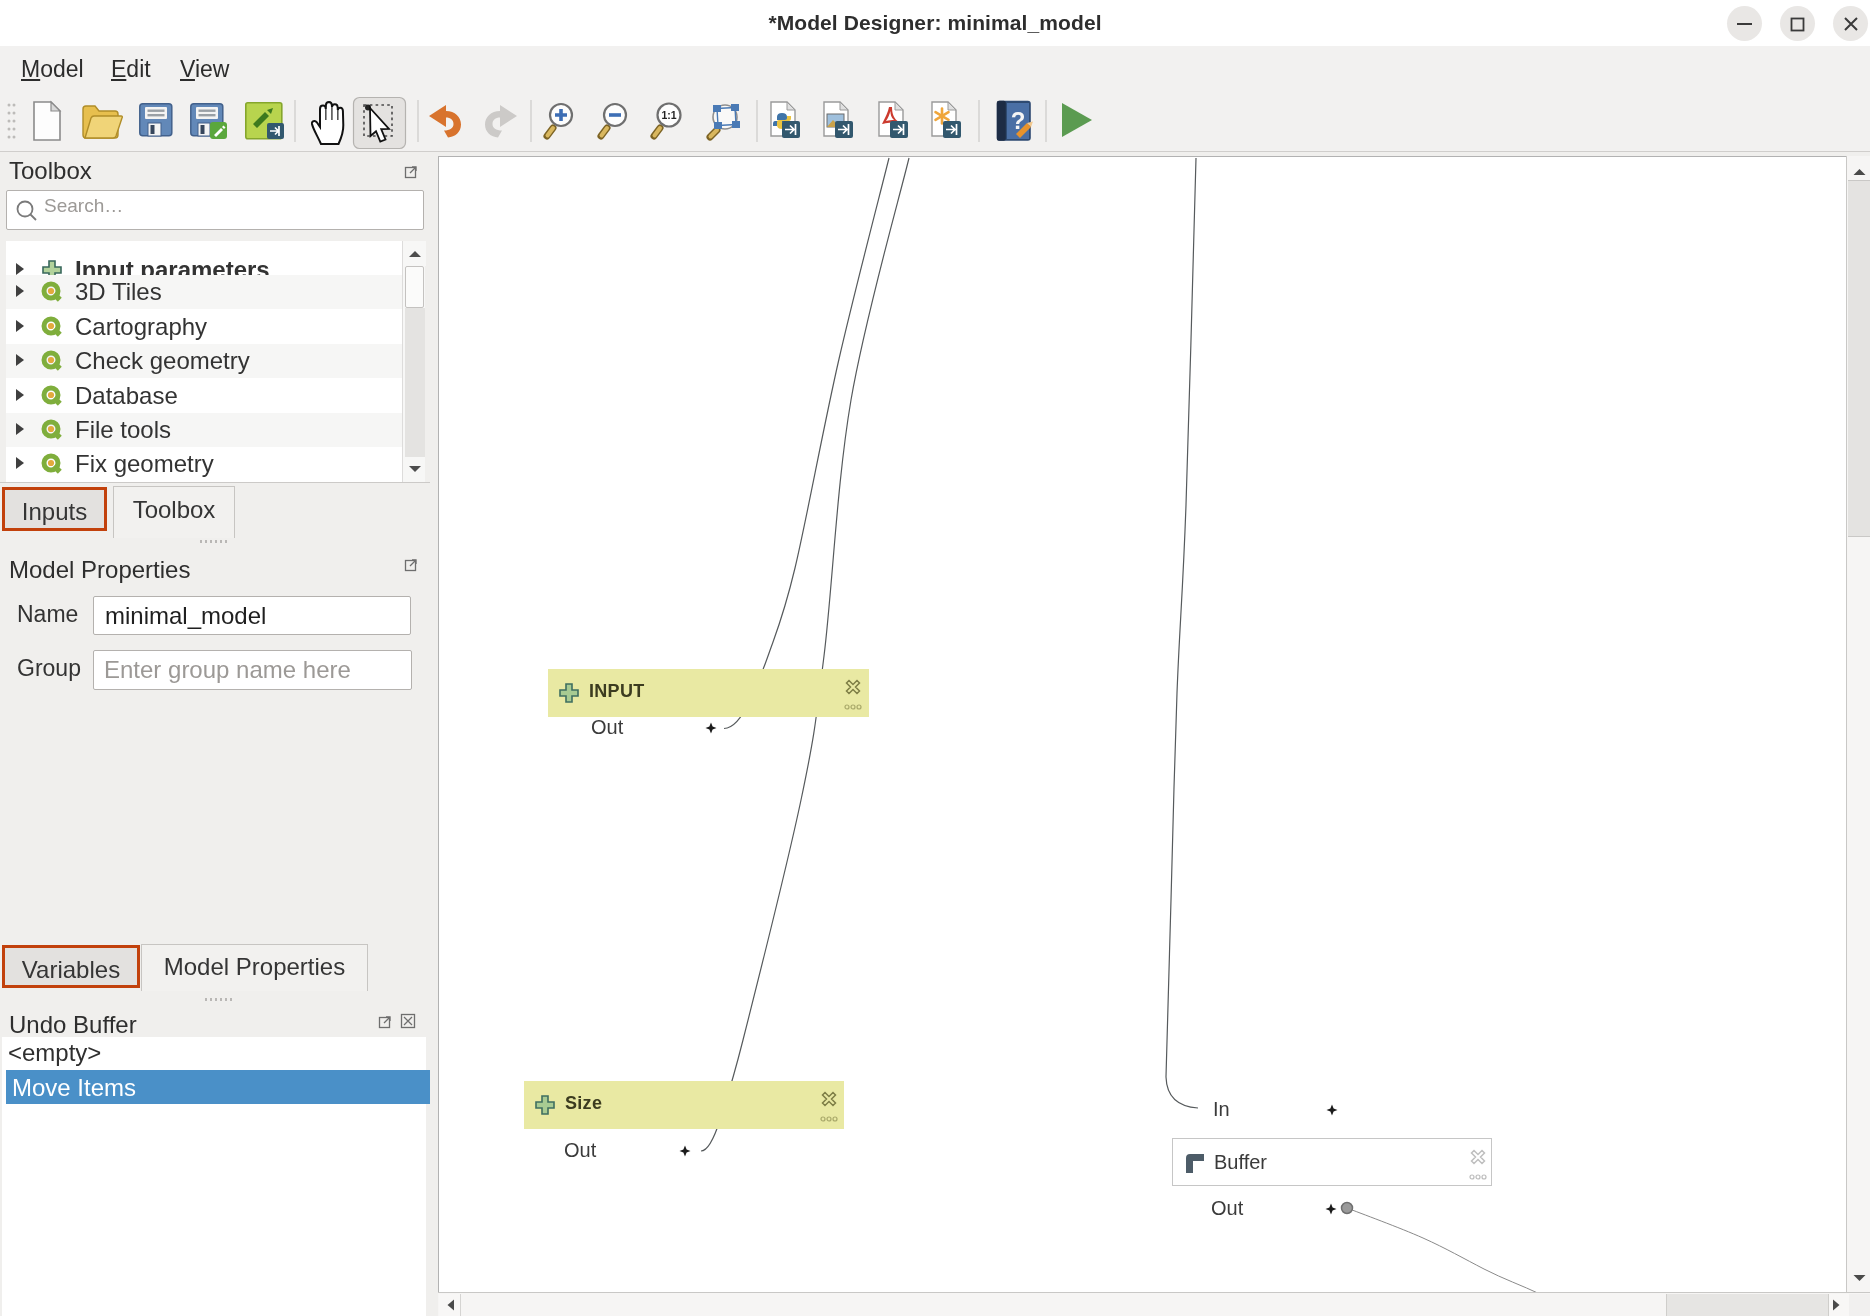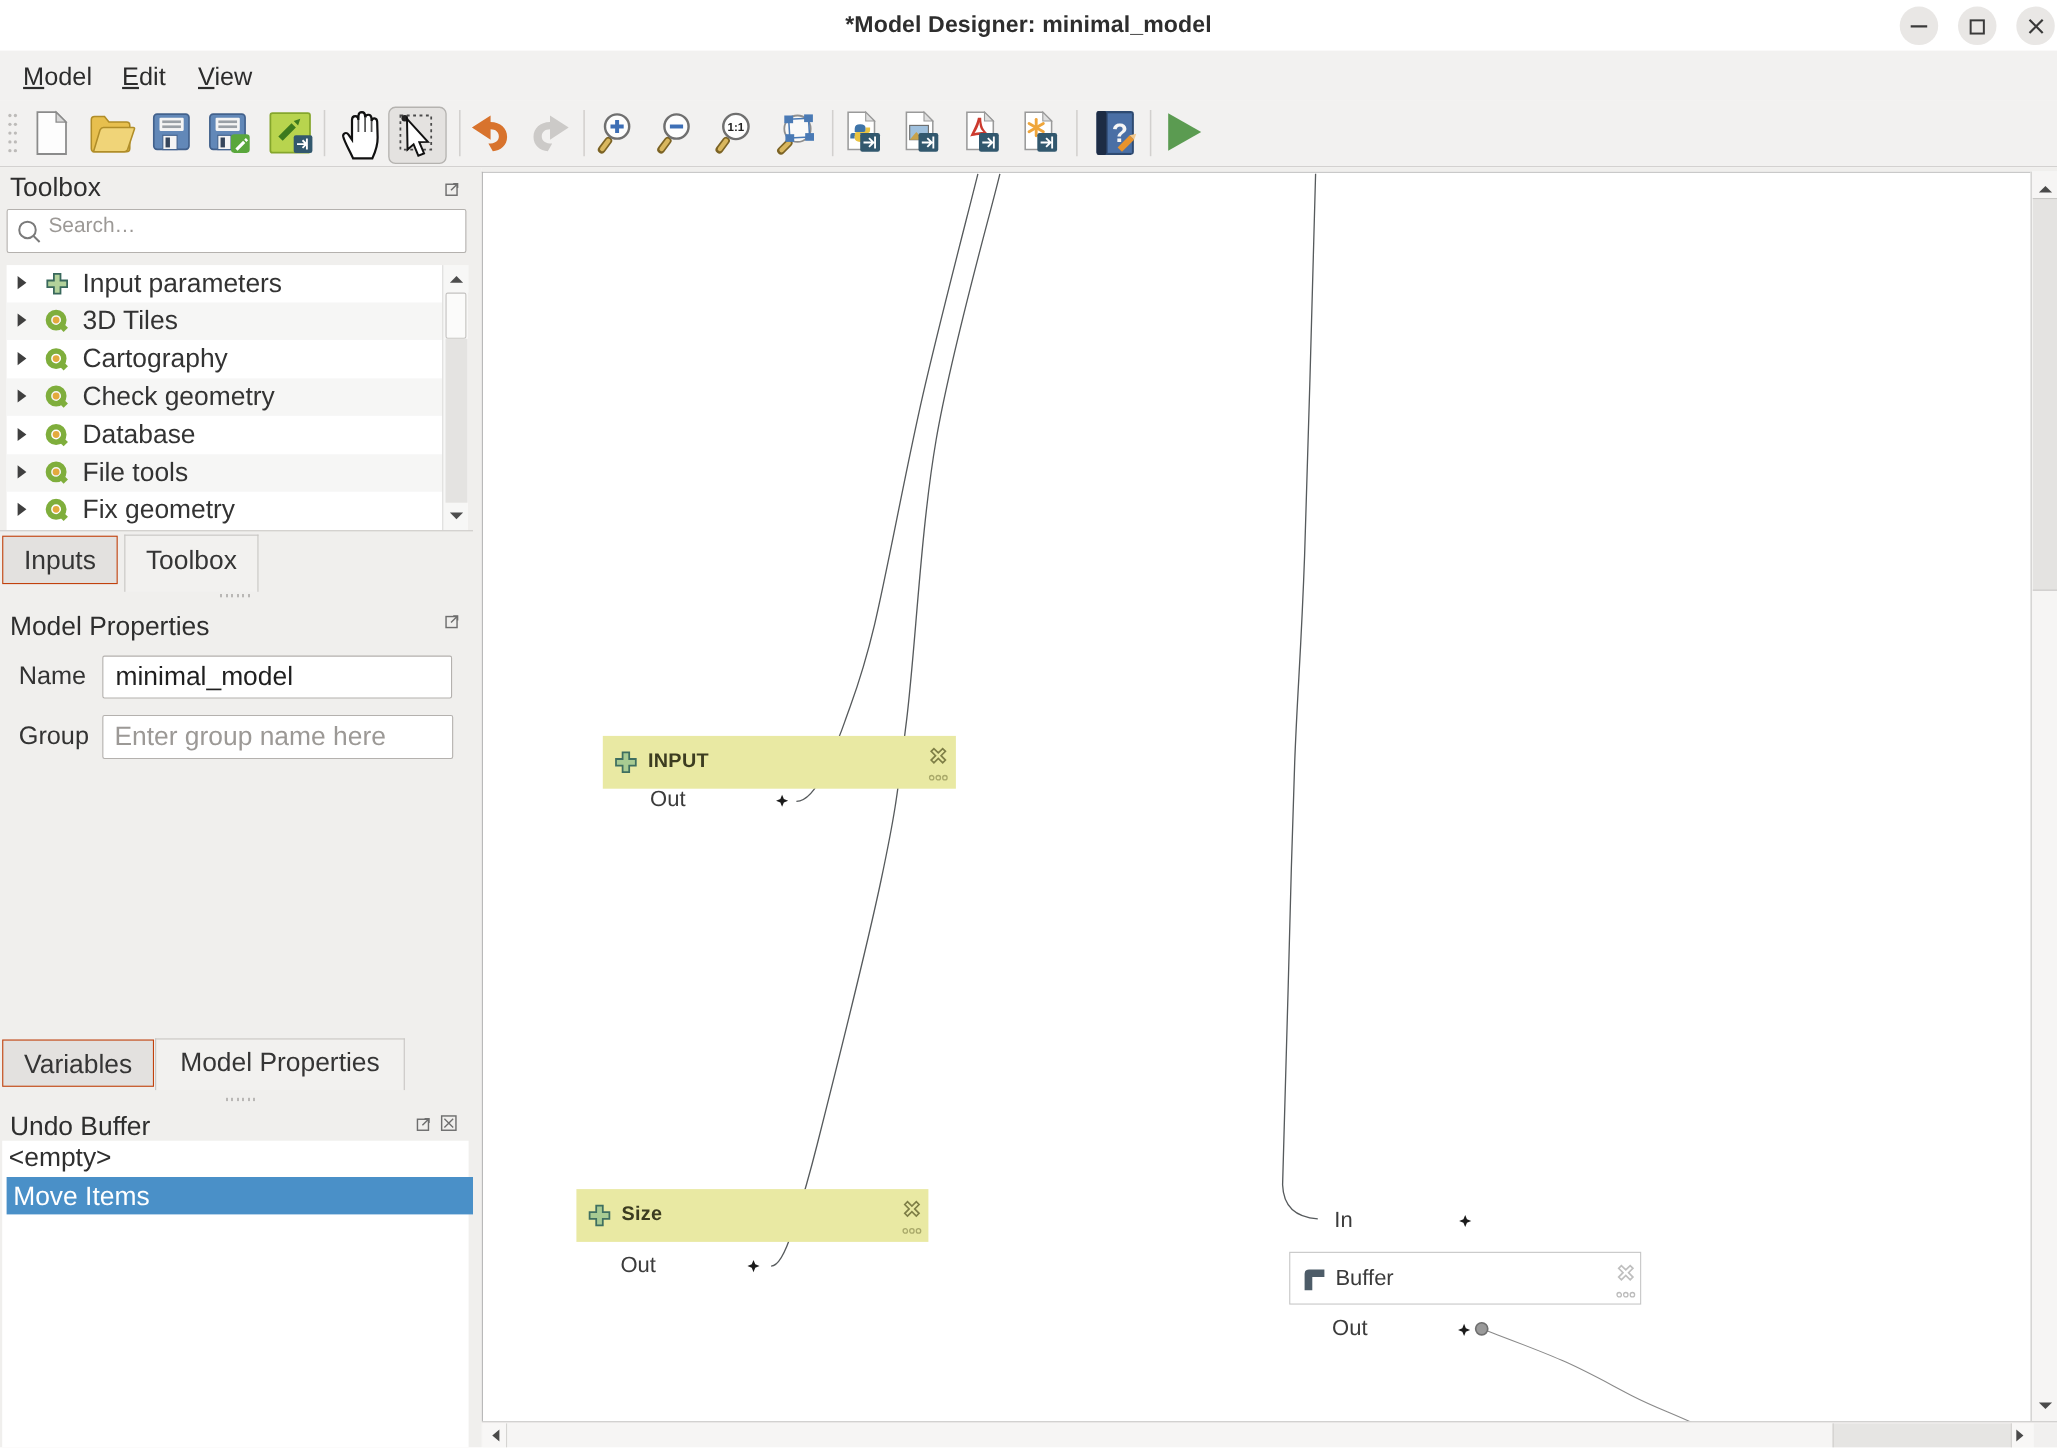--- a/index.html
+++ b/index.html
@@ -12,21 +12,21 @@
   .winbtn { top:6px; width:35px; height:35px; border-radius:50%; background:#e9e7e5; }
   #menubar { left:0; top:46px; width:1870px; height:45px; background:#f2f1f0; }
   .menuitem { top:0; height:45px; line-height:47px; font-size:23px; color:#2c2c2c; }
   .menuitem u { text-decoration:underline; text-underline-offset:2px; }
   #toolbar { left:0; top:91px; width:1870px; height:61px; background:#f2f1f0; border-bottom:1px solid #d0cecc; }
   
   #leftpanel { left:0; top:152px; width:438px; height:1164px; background:#f0efed; }
   .pheader { font-size:24px; color:#2e2e2e; }
   .inputbox { background:#ffffff; border:1px solid #b4b1ae; border-radius:2px; }
   .tab { position:absolute; font-size:24px; color:#353535; text-align:center; }
-  .tab.inactive { background:#e3e1df; border:1px solid #c2410c; }
+  .tab.inactive { background:#e3e1df; border:3px solid #c2410c; }
   .tab.active { background:#f2f1ef; border:1px solid #c7c5c2; border-bottom:none; }
   
   #tree { left:6px; top:89px; width:419px; height:241px; background:#ffffff; position:absolute; }
   .trow { position:absolute; left:0; width:397px; height:34px; }
   .trow .lbl { position:absolute; left:69px; top:3px; font-size:24px; color:#333333; }
   .tri { position:absolute; left:10px; top:10px; width:0; height:0; border-left:8.5px solid #3f3f3f; border-top:6px solid transparent; border-bottom:6px solid transparent; }
   
   #canvas { left:438px; top:156px; width:1408px; height:1136px; background:#ffffff; border-top:1px solid #b2b2b2; border-left:1px solid #b2b2b2; }
   .node { position:absolute; width:321px; height:48px; }
   .node .ntitle { position:absolute; left:41px; top:12px; font-size:18px; }
@@ -244,21 +244,21 @@
     </svg>
   <div class="abs" style="left:6px; top:38px; width:418px; height:40px;">
     <div class="inputbox abs" style="left:0;top:0;width:418px;height:40px;"></div>
     <svg class="abs" style="left:7px;top:7px;" width="28" height="28" viewBox="0 0 28 28">
         <circle cx="12" cy="12" r="7.5" fill="none" stroke="#7a7a7a" stroke-width="1.8"></circle>
         <line x1="17.5" y1="17.5" x2="23" y2="23" stroke="#7a7a7a" stroke-width="1.8"></line>
       </svg>
     <div class="abs" style="left:38px; top:5px; font-size:19px; color:#9c9996;">Search…</div>
   </div>
   <div id="tree">
-    <div class="trow" style="top:0;">
+    <div class="trow" style="top:12px;font-weight:bold;">
         <span class="tri"></span>
       <svg class="abs" style="left:35px;top:6px;" width="22" height="22" viewBox="0 0 22 22">
           <path d="M8,2 h6 v6 h6 v6 h-6 v6 h-6 v-6 h-6 v-6 h6 z" fill="#b2d29b" stroke="#39685c" stroke-width="1.6"></path>
         </svg>
       <span class="lbl">Input parameters</span>
       </div>
     <div class="trow" style="top:34px; background:#f6f6f5;">
         <span class="tri"></span>
         <svg class="abs" style="left:35px;top:6px;" width="22" height="22" viewBox="0 0 22 22">
           <circle cx="10" cy="10" r="7" fill="none" stroke="#7fae3c" stroke-width="5"></circle>

